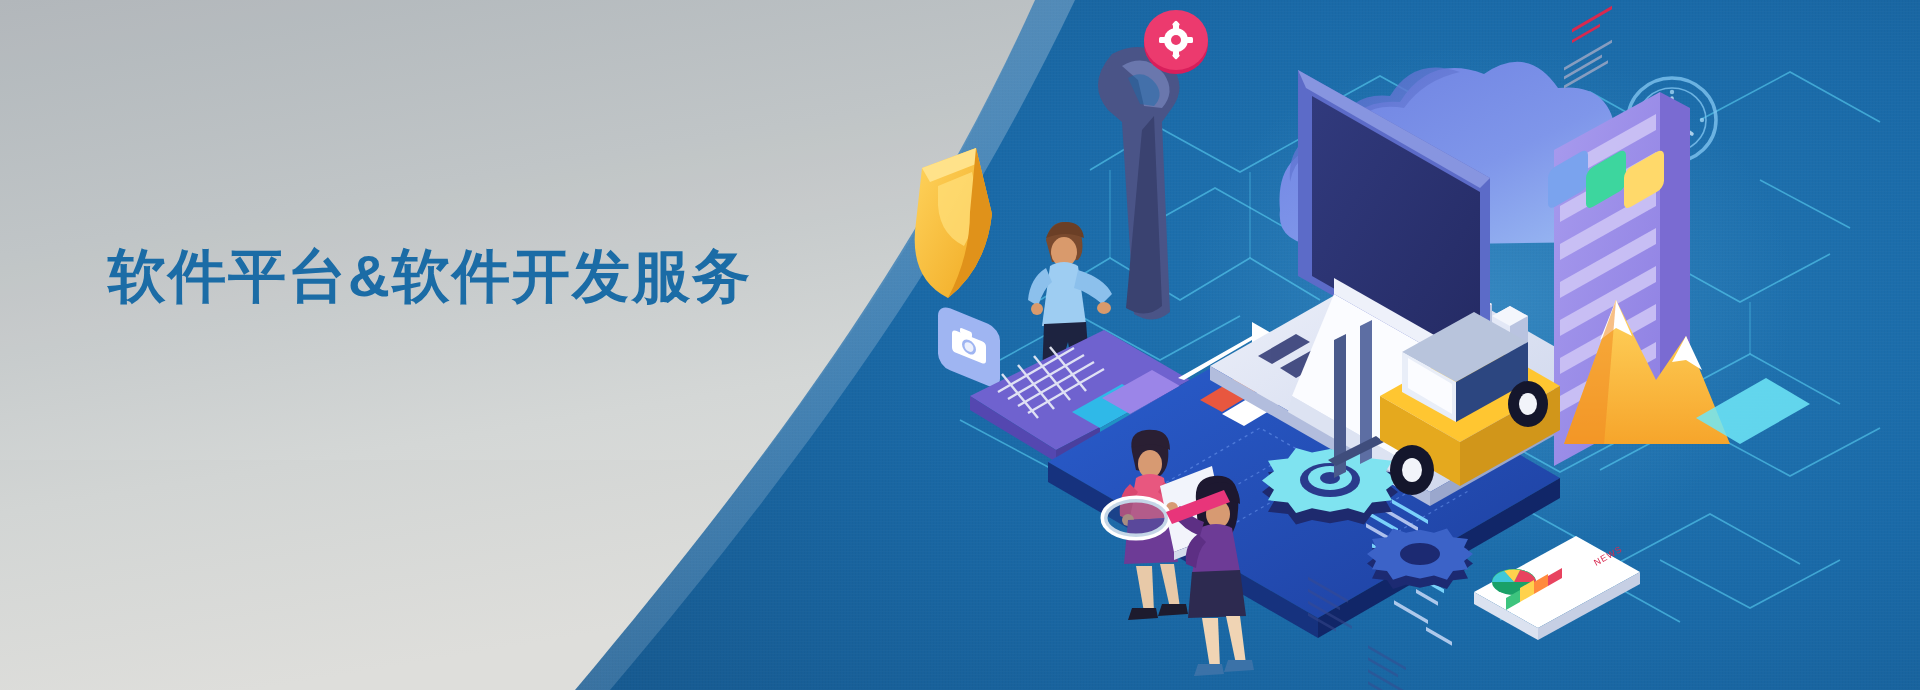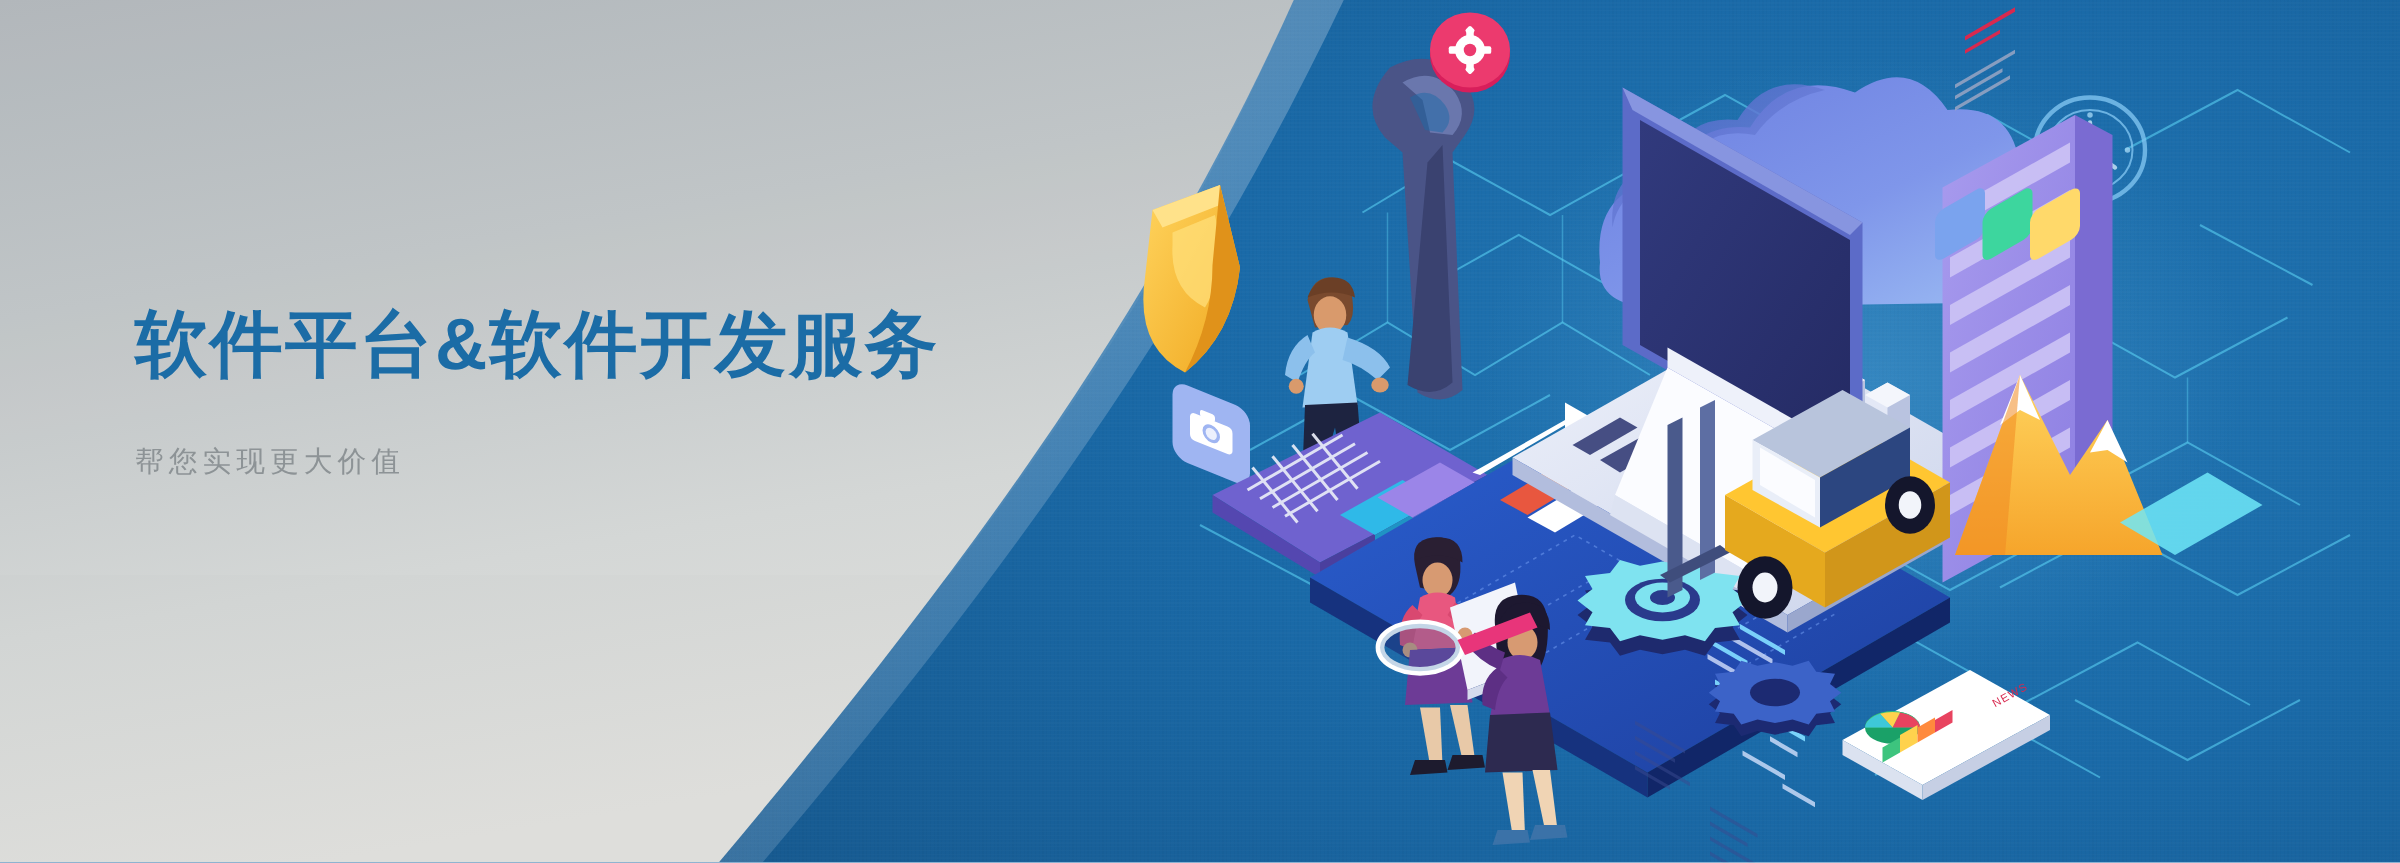--- a/index.html
+++ b/index.html
@@ -124,21 +124,20 @@
       <path d="M0,0 L1075,0 C965,230 830,430 610,690 L300,690 C540,430 790,230 880,0 Z" fill="url(#edgeGrad)" opacity="0.55"></path>
 
       <path d="M0,0 L1035,0 C930,232 795,428 575,690 L0,690 Z" fill="url(#grayGrad)"></path>
 
       <path d="M0,0 L1035,0 C960,170 880,300 760,460 L0,460 Z" fill="#ffffff" opacity="0.05"></path>
     </svg>
   </div>
 
   <div class="copy">
     <h1 class="headline">软件平台&amp;软件开发服务</h1>
-    <p class="subhead">帮您实现更大价值</p>
   </div>
 
   <div class="illo">
     <svg viewBox="0 0 1060 690" width="1060" height="690" xmlns="http://www.w3.org/2000/svg">
       <defs>
         <linearGradient id="cloudG" x1="0" y1="0" x2="1" y2="1">
           <stop offset="0%" stop-color="#6c7fe0"></stop>
             <stop offset="55%" stop-color="#7f96ea"></stop>
             <stop offset="100%" stop-color="#9fc0f4"></stop>
         </linearGradient>

